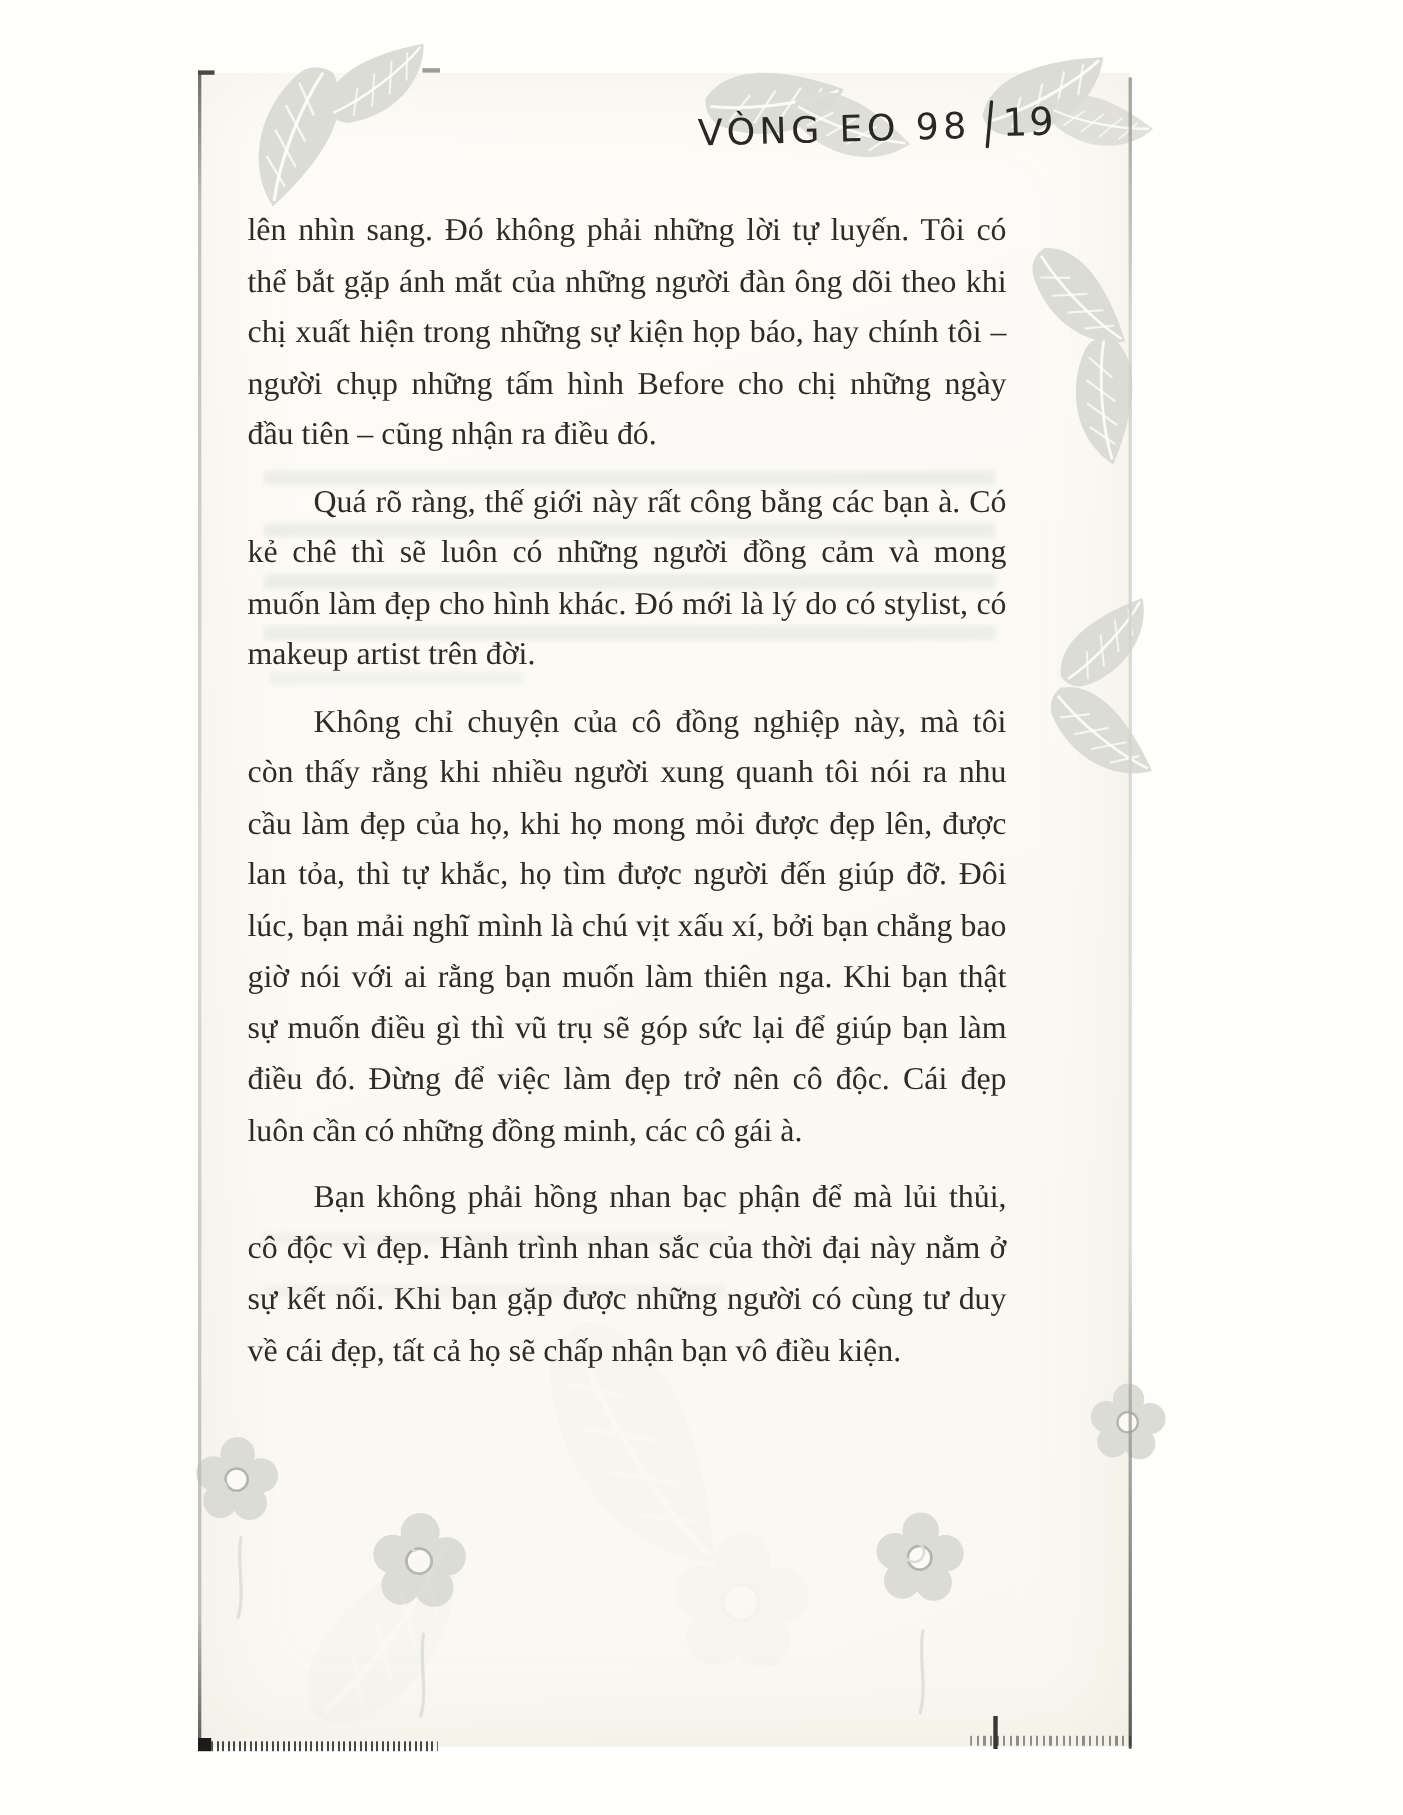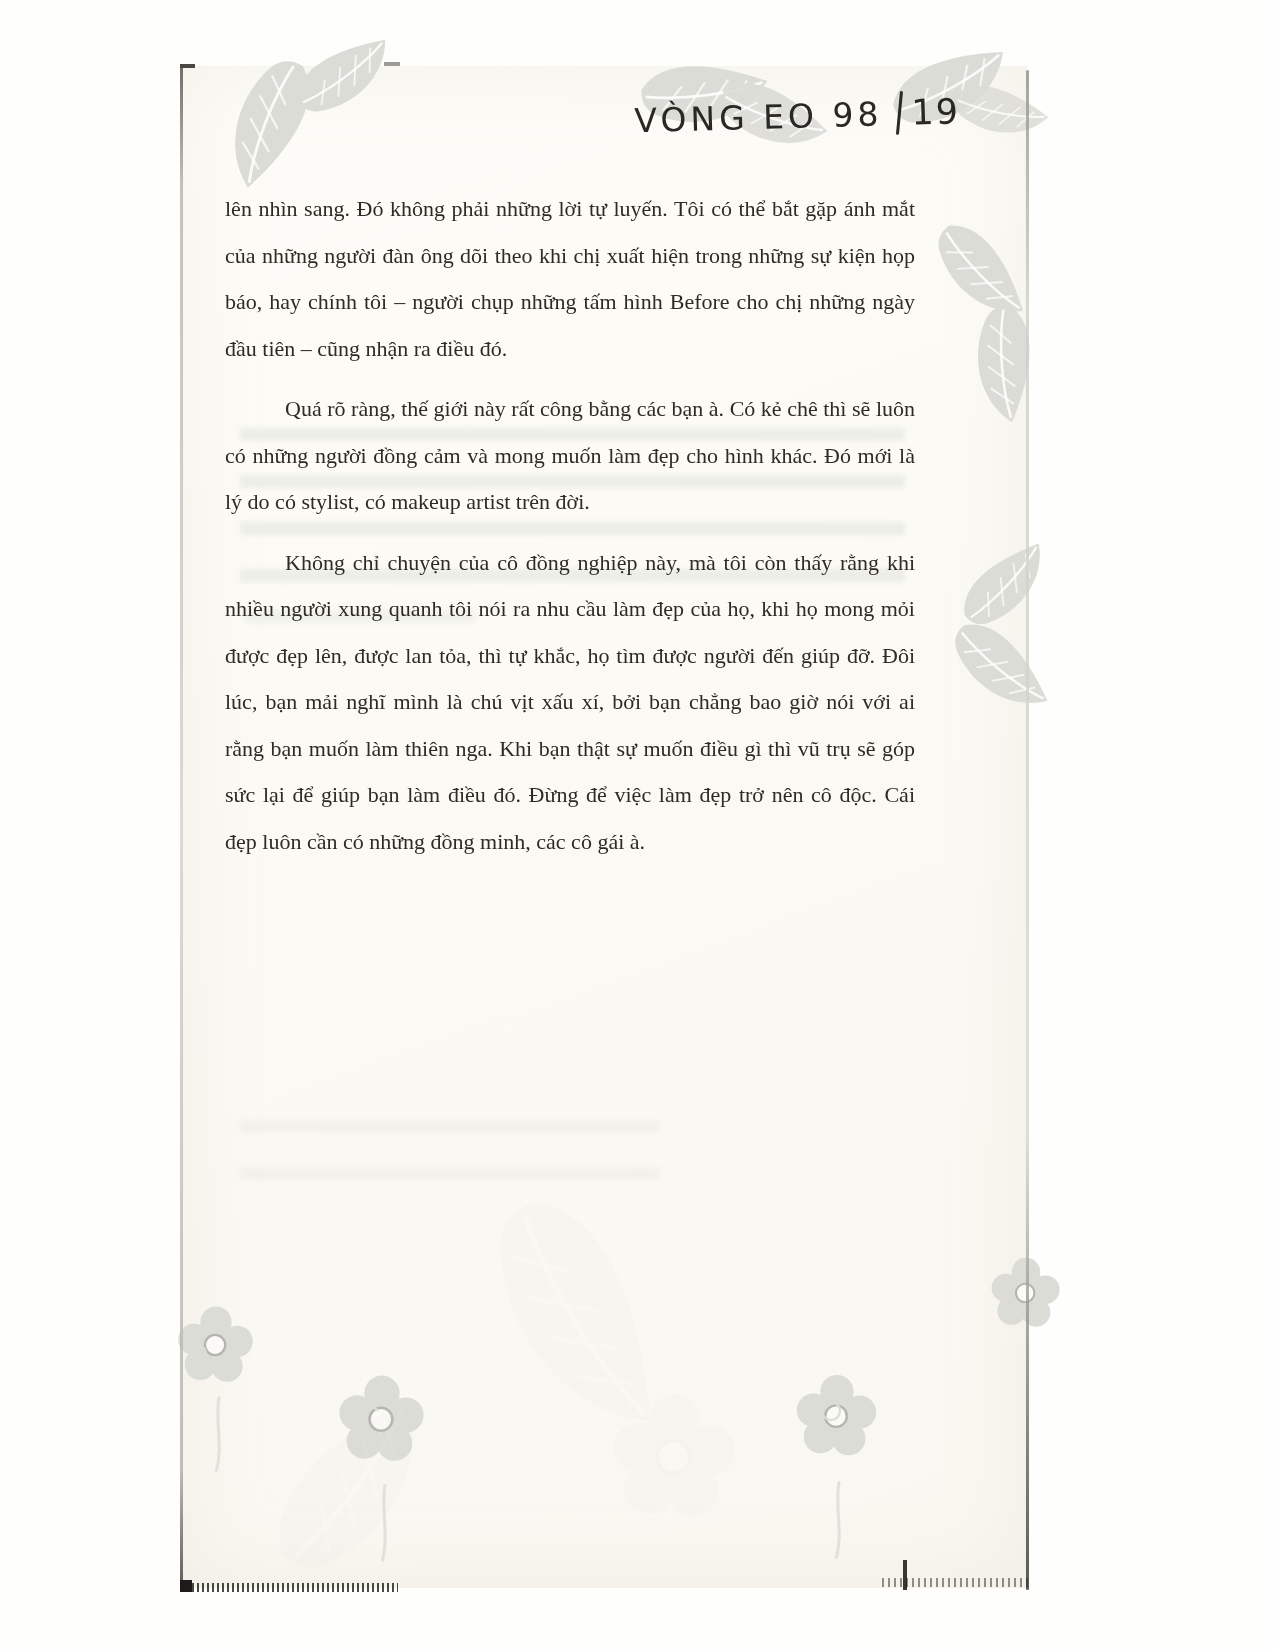--- a/index.html
+++ b/index.html
@@ -117,21 +117,21 @@
     font-size: 35px;
     letter-spacing: 2px;
   }
   
   .text-block {
     position: absolute;
     left: 225px;
     top: 186px;
     width: 690px;
     z-index: 3;
-    font-size: 22px;
+    font-size: 29px;
     line-height: 46.5px;
     text-align: justify;
     color: #2e2b25;
   }
   .text-block p {
     margin: 0 0 14px 0;
     text-indent: 60px;
   }
   .text-block p.no-indent { text-indent: 0; }
 </style>
@@ -253,20 +253,21 @@
   <header class="page-header">
     <span class="book-title">VÒNG EO 98</span>
     <span class="header-divider"></span>
     <span class="page-number">19</span>
   </header>
 
   <main class="text-block">
     <p class="no-indent">lên nhìn sang. Đó không phải những lời tự luyến. Tôi có thể bắt gặp ánh mắt của những người đàn ông dõi theo khi chị xuất hiện trong những sự kiện họp báo, hay chính tôi – người chụp những tấm hình Before cho chị những ngày đầu tiên – cũng nhận ra điều đó.</p>
     <p>Quá rõ ràng, thế giới này rất công bằng các bạn à. Có kẻ chê thì sẽ luôn có những người đồng cảm và mong muốn làm đẹp cho hình khác. Đó mới là lý do có stylist, có makeup artist trên đời.</p>
     <p>Không chỉ chuyện của cô đồng nghiệp này, mà tôi còn thấy rằng khi nhiều người xung quanh tôi nói ra nhu cầu làm đẹp của họ, khi họ mong mỏi được đẹp lên, được lan tỏa, thì tự khắc, họ tìm được người đến giúp đỡ. Đôi lúc, bạn mải nghĩ mình là chú vịt xấu xí, bởi bạn chẳng bao giờ nói với ai rằng bạn muốn làm thiên nga. Khi bạn thật sự muốn điều gì thì vũ trụ sẽ góp sức lại để giúp bạn làm điều đó. Đừng để việc làm đẹp trở nên cô độc. Cái đẹp luôn cần có những đồng minh, các cô gái à.</p>
+    <p>Bạn không phải hồng nhan bạc phận để mà lủi thủi, cô độc vì đẹp. Hành trình nhan sắc của thời đại này nằm ở sự kết nối. Khi bạn gặp được những người có cùng tư duy về cái đẹp, tất cả họ sẽ chấp nhận bạn vô điều kiện.</p>
   </main>
 
   <div class="edge edge-left"></div>
   <div class="edge edge-right"></div>
   <div class="tick tick-a"></div>
   <div class="tick tick-b"></div>
   <div class="marks marks-left"></div>
   <div class="marks marks-right"></div>
   <div class="marks mark-square"></div>
   <div class="marks mark-tick"></div>

